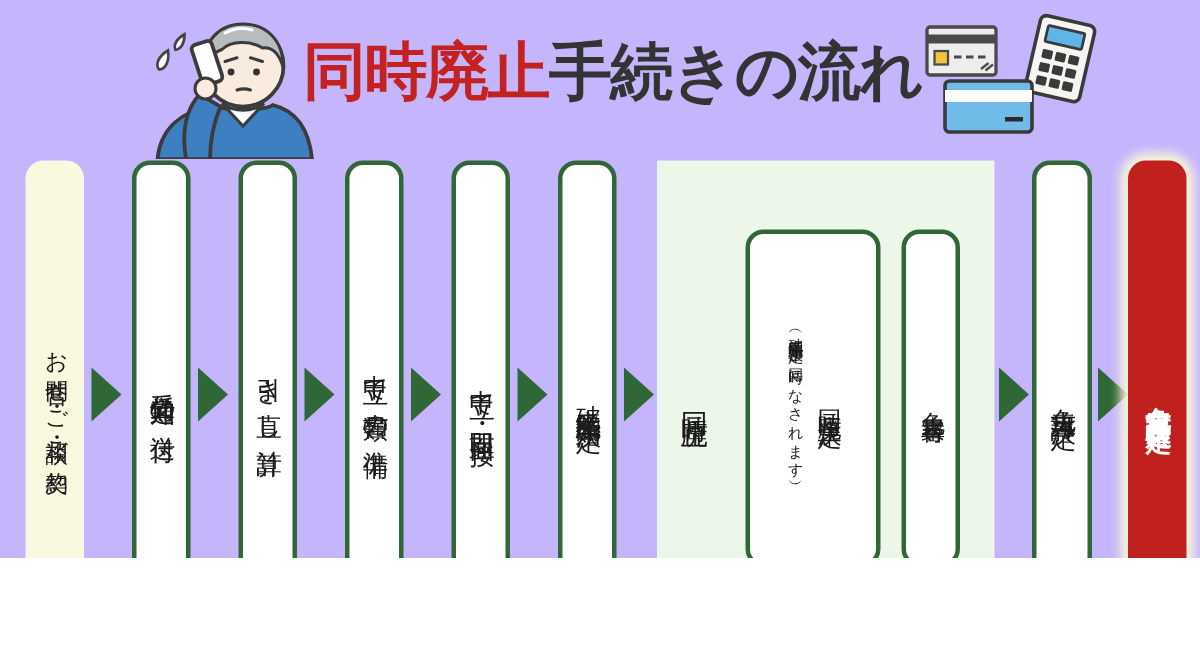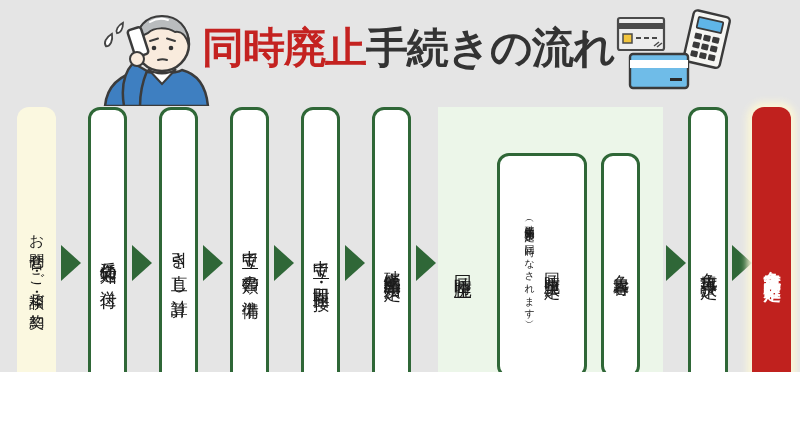--- a/index.html
+++ b/index.html
@@ -1,17 +1,17 @@
 <!DOCTYPE html>
 <html><head>
 <meta charset="utf-8">
 <style>
   html,body{margin:0;padding:0;background:#fff;}
   .canvas{
-    position:relative;width:800px;height:372px;background:#e5e5e5;overflow:hidden;
+    position:relative;width:800px;height:372px;background:#c4b5fd;overflow:hidden;
     font-family:"Liberation Sans","DejaVu Sans",sans-serif;
   }
   
   .title{
     position:absolute;left:202px;top:18px;height:60px;
     font-size:42px;font-weight:bold;letter-spacing:-1px;color:#333;
     white-space:nowrap;line-height:60px;
   }
   .title .hl{color:#c42220;}
   

